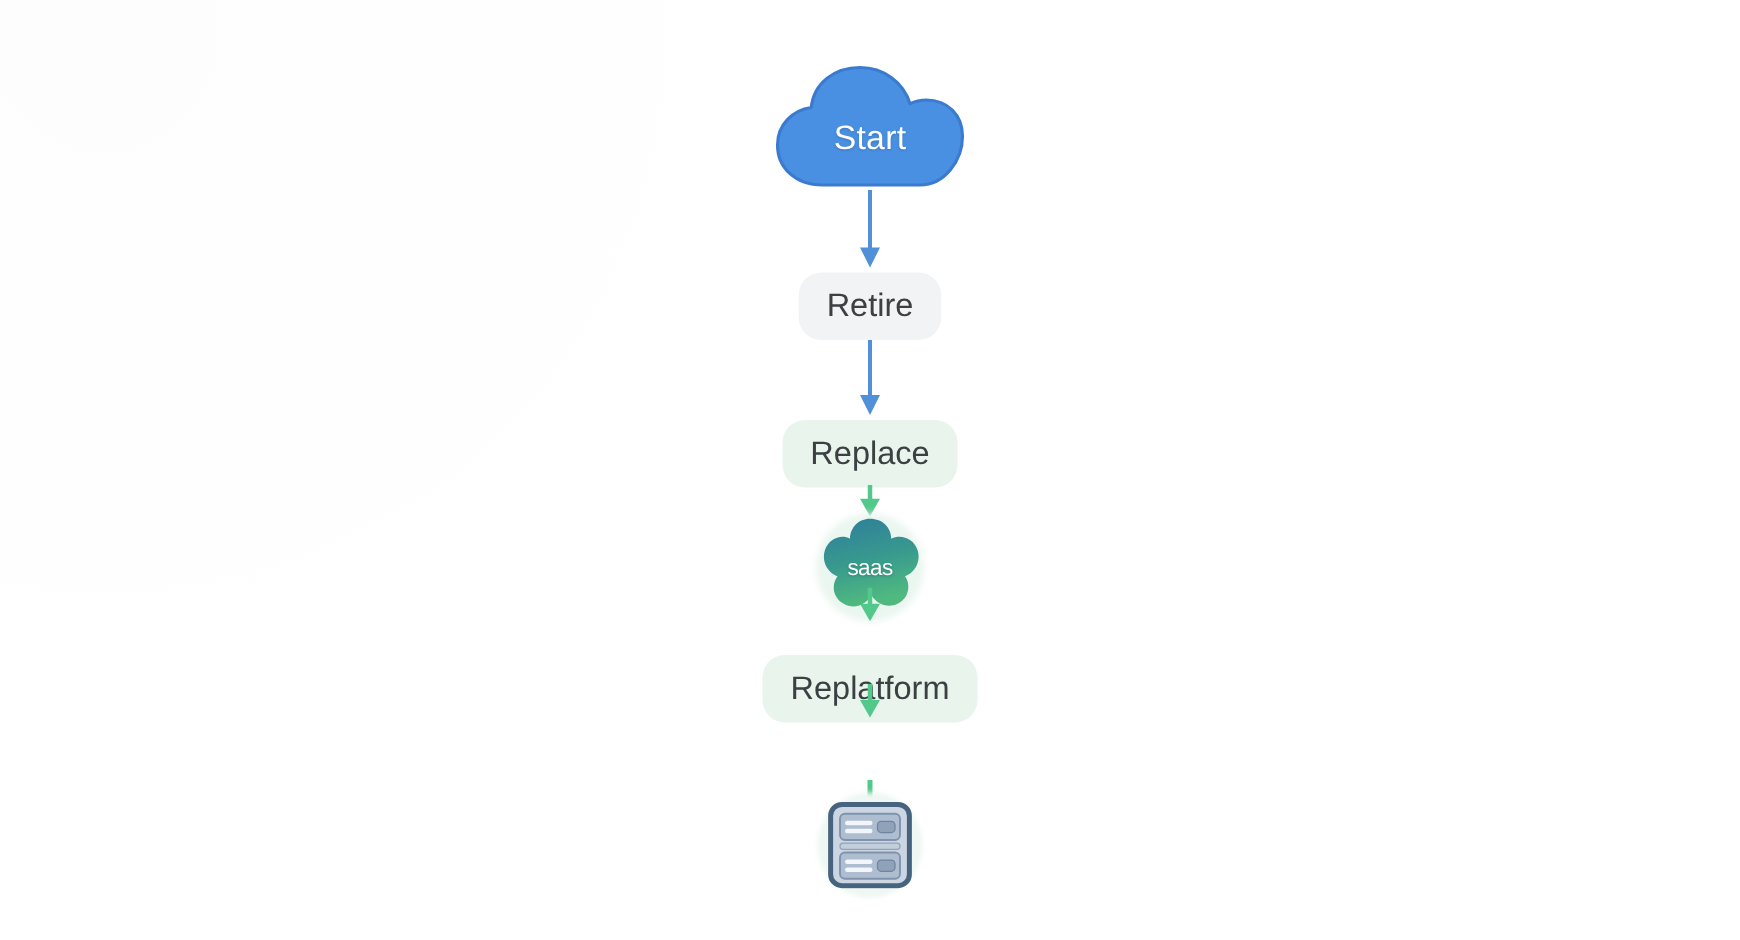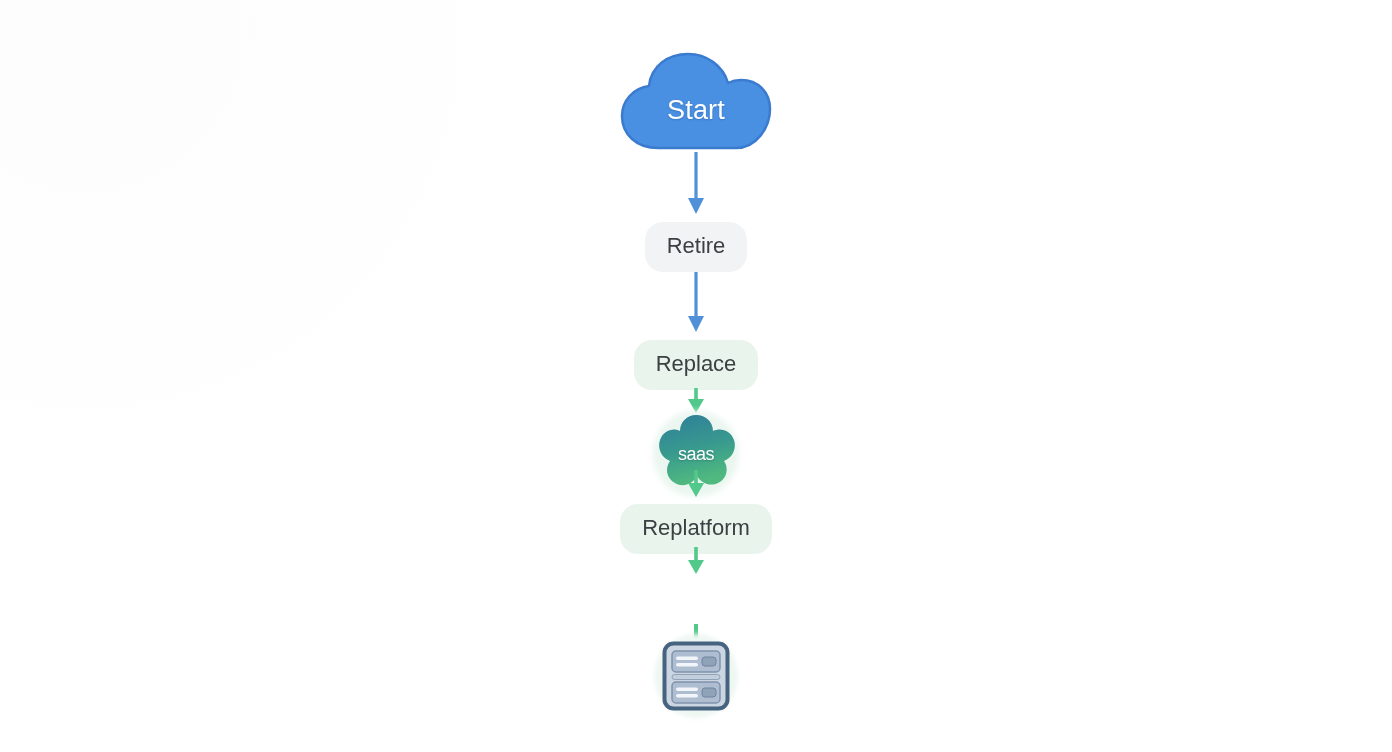--- a/index.html
+++ b/index.html
@@ -32,21 +32,21 @@
     height: 752px;
   }
 
   
   .node-row {
     position: absolute;
     left: 0;
     width: 1392px;
     display: flex;
     justify-content: center;
-    align-items: flex-end;
+    align-items: flex-start;
   }
 
   
   .cloud-wrap {
     position: relative;
     width: 156px;
     height: 100px;
     display: flex;
     align-items: center;
     justify-content: center;
@@ -66,21 +66,21 @@
     text-shadow: 0 1px 2px rgba(30,70,130,0.35);
   }
 
   
   .pill {
     display: inline-flex;
     align-items: center;
     justify-content: center;
     border-radius: 18px;
     color: #3c4043;
-    font-size: 22px;
+    font-size: 26px;
     line-height: 1;
     padding: 13px 22px 15px 22px;
     white-space: nowrap;
   }
   .pill.gray  { background: #f1f3f4; }
   .pill.mint  { background: #e8f4ec; }
 
   
   .blob-wrap {
     position: relative;
@@ -226,21 +226,21 @@
       </div>
     </div>
 
     <div class="conn" style="top:470px;">
       <svg width="24" height="28" viewBox="0 0 24 28">
         <line x1="12" y1="0" x2="12" y2="14" stroke="#52c98a" stroke-width="3.6"></line>
         <path d="M12,27 L4,13 L20,13 Z" fill="#52c98a"></path>
       </svg>
     </div>
 
-    <div class="node-row" style="top:500px; height:54px;">
+    <div class="node-row" style="top:524px; height:54px;">
       <div class="pill mint">Replatform</div>
     </div>
 
     <div class="conn" style="top:547px;">
       <svg width="24" height="28" viewBox="0 0 24 28">
         <line x1="12" y1="0" x2="12" y2="14" stroke="#52c98a" stroke-width="3.6"></line>
         <path d="M12,27 L4,13 L20,13 Z" fill="#52c98a"></path>
       </svg>
     </div>
 

